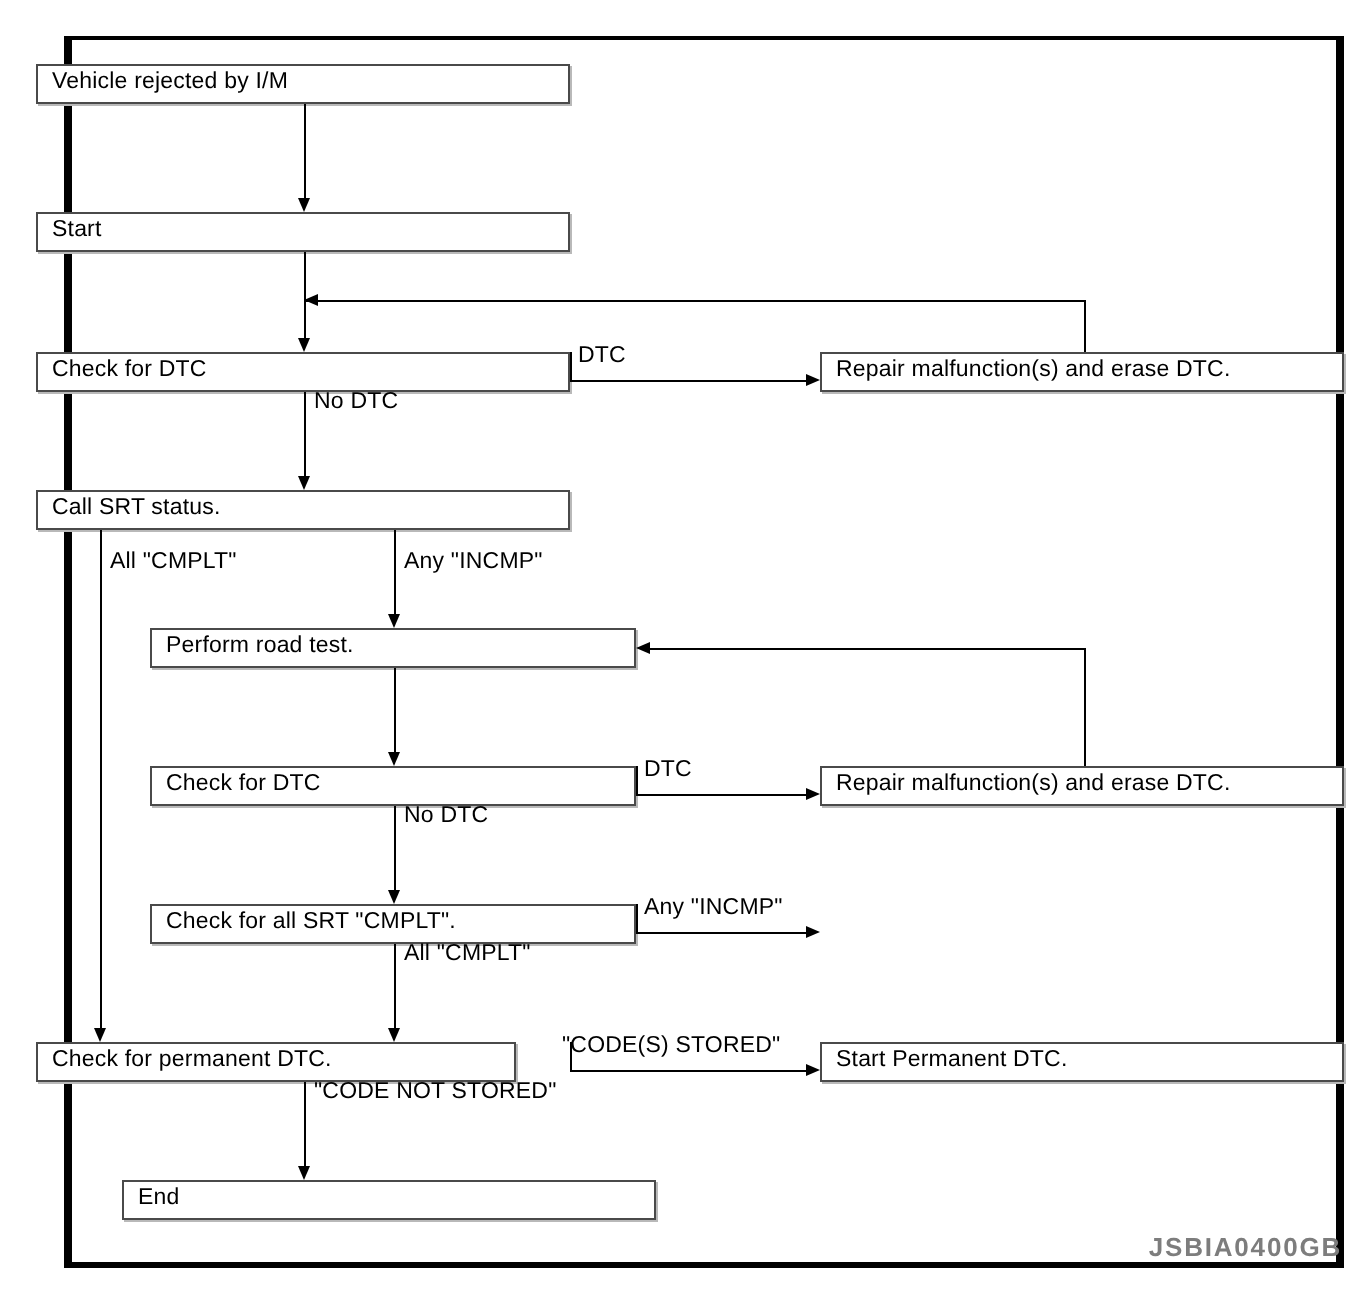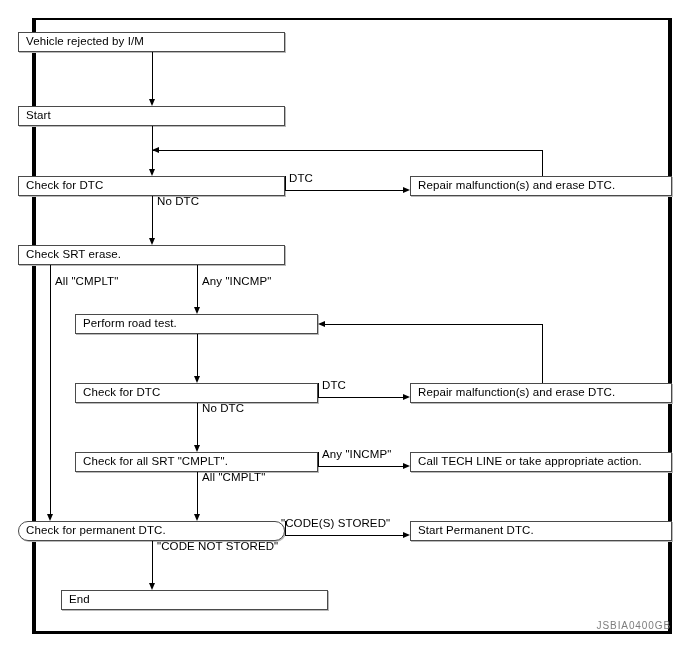--- a/index.html
+++ b/index.html
@@ -93,25 +93,26 @@
     white-space: nowrap;
     line-height: 1;
     letter-spacing: 0.1px;
   }
 
   
   .figid {
     position: absolute;
     right: 14px;
     bottom: 20px;
-    font-size: 10px;
+    font-size: 13px;
     color: #7d7d7d;
     letter-spacing: 0.9px;
     font-family: "Liberation Sans", sans-serif;
     white-space: nowrap;
+    font-weight: bold;
   }
 </style>
 </head>
 <body>
 
 <div id="page">
 
   <div class="frame"></div>
 
   <div class="box" style="left:18px; top:106px; width:267px;">
@@ -124,44 +125,41 @@
 
   <div class="box" style="left:18px; top:176px; width:267px;">
     <span class="txt">Check for DTC</span>
   </div>
 
   <div class="box" style="left:410px; top:176px; width:262px;">
     <span class="txt">Repair malfunction(s) and erase DTC.</span>
   </div>
 
   <div class="box" style="left:18px; top:245px; width:267px;">
-    <span class="txt">Check SRT erase.</span>
+    <span class="txt">Call SRT status.</span>
   </div>
 
   <div class="box" style="left:75px; top:314px; width:243px;text-align:right;">
     <span class="txt">Perform road test.</span>
   </div>
 
   <div class="box" style="left:75px; top:383px; width:243px;">
     <span class="txt">Check for DTC</span>
   </div>
 
   <div class="box" style="left:410px; top:383px; width:262px;">
     <span class="txt">Repair malfunction(s) and erase DTC.</span>
   </div>
 
   <div class="box" style="left:75px; top:452px; width:243px;">
     <span class="txt">Check for all SRT "CMPLT".</span>
   </div>
 
-  <div class="box" style="left:410px; top:452px; width:262px;">
-    <span class="txt">Call TECH LINE or take appropriate action.</span>
-  </div>
-
-  <div class="box" style="left:18px; top:521px; width:267px;border-radius:10px;">
+
+  <div class="box" style="left:18px; top:521px; width:240px;">
     <span class="txt">Check for permanent DTC.</span>
   </div>
 
   <div class="box" style="left:410px; top:521px; width:262px;">
     <span class="txt">Start Permanent DTC.</span>
   </div>
 
   <div class="box" style="left:18px; top:590px; width:267px;margin-left:43px;">
     <span class="txt">End</span>
   </div>

